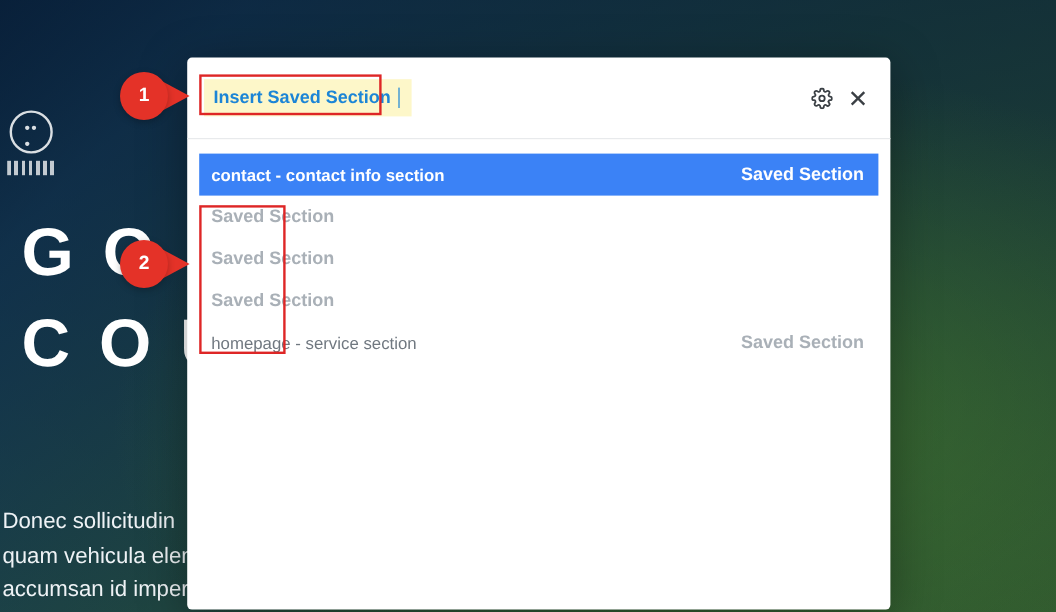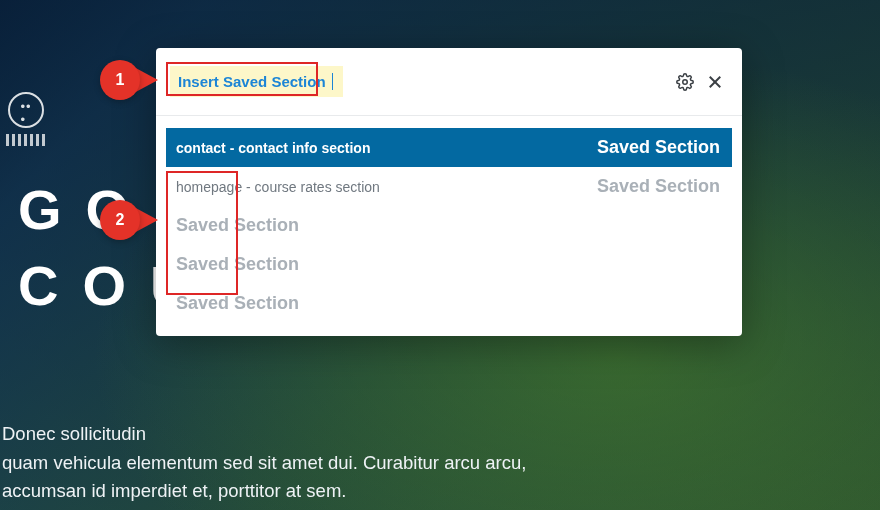--- a/index.html
+++ b/index.html
@@ -44,21 +44,21 @@
     position: absolute;
     left: 2px; top: 420px;
     color: #eef2f5;
     font-size: 18.5px;
     line-height: 1.55;
     max-width: 600px;
   }
   .modal {
     position: absolute;
     left: 156px; top: 48px;
-    width: 586px; height: 288px;
+    width: 586px; height: 460px;
     background: #fff;
     border-radius: 4px;
     box-shadow: 0 8px 40px rgba(0,0,0,0.35);
     display: flex; flex-direction: column;
   }
   .modal-head {
     display: flex; align-items: center;
     padding: 18px 16px 18px 14px;
     border-bottom: 1px solid #e8eaec;
     gap: 8px;
@@ -89,23 +89,23 @@
   .head-icon svg { width: 18px; height: 18px; }
   .modal-body { padding: 12px 10px 10px 10px; }
   .list { border-radius: 3px; }
   .row {
     display: flex; align-items: center; justify-content: space-between;
     padding: 9px 12px 9px 10px;
     font-size: 14px;
     color: #707880;
     cursor: pointer;
   }
-  .row .type { color: #a9b0b7; font-size: 18px; font-weight: 600; }
+  .row .type { color: #a9b0b7; font-size: 15px; font-weight: 600; }
   .row.selected {
-    background: #0369a1;
+    background: #3b82f6;
     color: #fff;
   }
   .row.selected .name { font-weight: 700; }
   .row.selected .type { color: #fff; font-weight: 700; }
   .redbox-title {
     position: absolute;
     border: 2px solid #de2626;
     pointer-events: none;
   }
   .callout {
@@ -168,30 +168,30 @@
       </svg>
     </span>
   </div>
   <div class="modal-body">
     <div class="list" id="list">
         <div class="row selected">
           <span class="name">contact - contact info section</span>
           <span class="type">Saved Section</span>
         </div>
         <div class="row">
-          <span class="name">homepage - course rates section</span>
-          <span class="type">Saved Section</span>
-        </div>
-        <div class="row">
-          <span class="type">Saved Section</span>
-        </div>
-        <div class="row">
-          <span class="type">Saved Section</span>
-        </div>
-        <div class="row">
+          <span class="type">Saved Section</span>
+        </div>
+        <div class="row">
+          <span class="type">Saved Section</span>
+        </div>
+        <div class="row">
+          <span class="type">Saved Section</span>
+        </div>
+        <div class="row">
+          <span class="name">homepage - service section</span>
           <span class="type">Saved Section</span>
         </div>
       </div>
   </div>
 </div>
 
 <div class="redbox-title" style="left:166px; top:62px; width:152px; height:34px;"></div>
 <div class="redbox-title" style="left:166px; top:171px; width:72px; height:124px;"></div>
 
 <div class="callout" style="left:100px; top:60px;">

